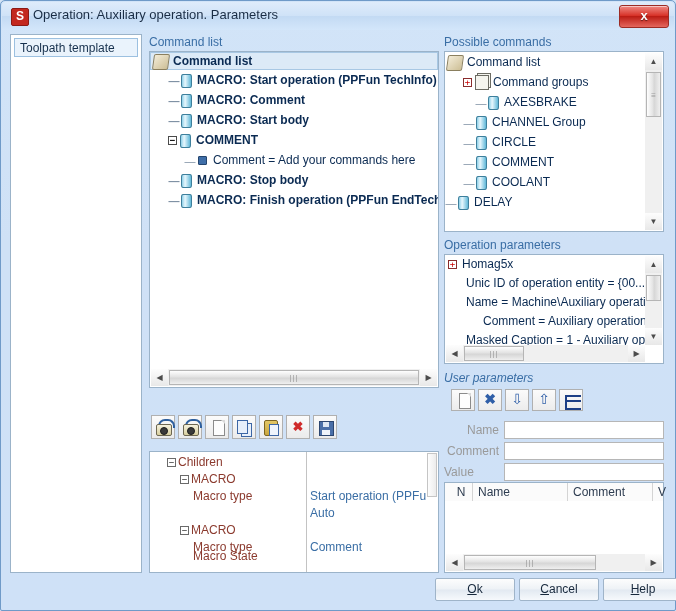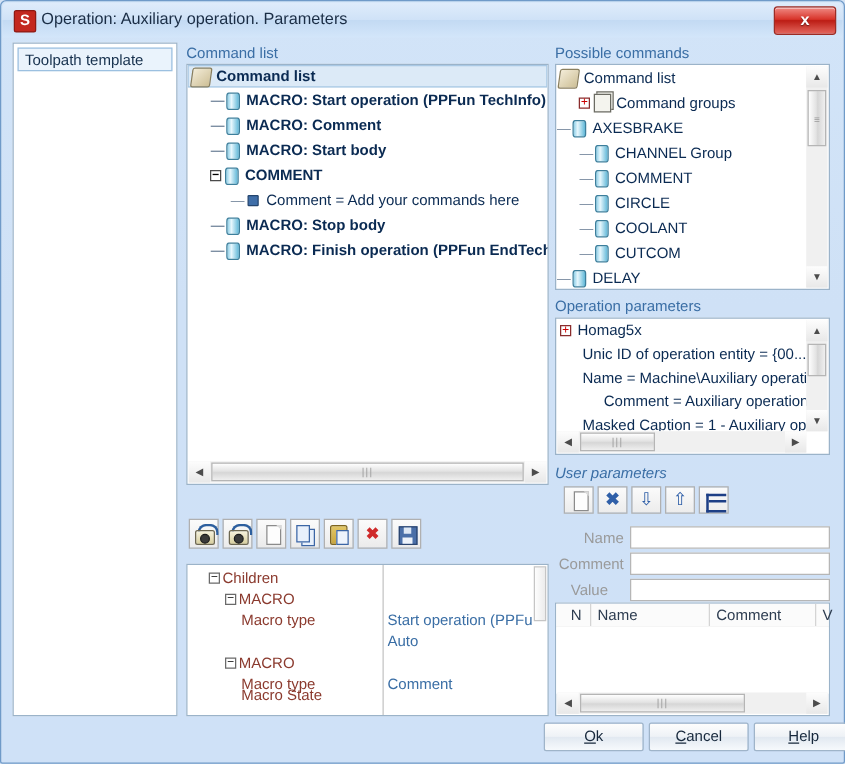--- a/index.html
+++ b/index.html
@@ -360,26 +360,25 @@
       </div>
     <div class="gsplit"></div>
     <div class="gthumb"></div>
   </div>
 
   <div class="grouplabel" id="lbl-possible">Possible commands</div>
   <div class="panel" id="poss">
     <div class="tree" id="poss-tree" style="right:18px;">
         <div class="trow" style="padding-left: 2px;"><span class="ico-scroll" style="background: linear-gradient(135deg, rgb(243, 236, 216), rgb(205, 191, 150)); border: 1px solid rgb(138, 127, 94); border-radius: 2px; transform: skewX(-8deg);"></span><span>Command list</span></div>
         <div class="trow" style="padding-left: 18px;"><span class="expander red">+</span><span class="ico-docs"></span><span>Command groups</span></div>
-        <div class="trow" style="padding-left: 0;"><span class="tbranch">—</span><span class="ico-tube"></span><span>AXESBRAKE</span></div>
+        <div class="trow" style="padding-left: 30px;"><span class="tbranch">—</span><span class="ico-tube"></span><span>AXESBRAKE</span></div>
         <div class="trow" style="padding-left: 18px;"><span class="tbranch">—</span><span class="ico-tube"></span><span>CHANNEL Group</span></div>
+        <div class="trow" style="padding-left: 18px;"><span class="tbranch">—</span><span class="ico-tube"></span><span>CIRCLE</span></div>
         <div class="trow" style="padding-left: 18px;"><span class="tbranch">—</span><span class="ico-tube"></span><span>COMMENT</span></div>
-        <div class="trow" style="padding-left: 18px;"><span class="tbranch">—</span><span class="ico-tube"></span><span>CIRCLE</span></div>
         <div class="trow" style="padding-left: 18px;"><span class="tbranch">—</span><span class="ico-tube"></span><span>COOLANT</span></div>
-        <div class="trow" style="padding-left: 18px;"><span class="tbranch">—</span><span class="ico-tube"></span><span>CUTCOM</span></div>
         <div class="trow" style="padding-left: 0;"><span class="tbranch">—</span><span class="ico-tube"></span><span>DELAY</span></div>
       </div>
     <div class="vscroll">
       <div class="arrow-u">▲</div>
       <div class="vthumb" style="top:19px;height:45px;line-height:45px;">≡</div>
       <div class="arrow-d">▼</div>
     </div>
   </div>
 
   <div class="grouplabel" id="lbl-opparams">Operation parameters</div>
@@ -424,21 +423,21 @@
 
   <div class="fldrow" style="left:443px;top:420px;width:220px;">
     <span class="fldlabel" style="left:0;width:55px;text-align:right;">Name</span>
     <input class="fldinput" style="left: 60px; width: 160px;" type="text" value="">
   </div>
   <div class="fldrow" style="left:443px;top:441px;width:220px;">
     <span class="fldlabel" style="left:0;width:55px;text-align:right;">Comment</span>
     <input class="fldinput" style="left: 60px; width: 160px;" type="text" value="">
   </div>
   <div class="fldrow" style="left:443px;top:462px;width:220px;">
-    <span class="fldlabel" style="left:0;width:55px;text-align:center;">Value</span>
+    <span class="fldlabel" style="left:0;width:55px;text-align:left;">Value</span>
     <input class="fldinput" style="left: 60px; width: 160px;" type="text" value="">
   </div>
 
   <div class="panel" id="up-table">
     <div class="thead" id="up-thead">
         <div class="th" style="left: 0px; width: 28px; text-align: center;">N</div>
         <div class="th" style="left: 28px; width: 95px;">Name</div>
         <div class="th" style="left: 123px; width: 85px;">Comment</div>
         <div class="th" style="left: 208px; width: 30px;">V</div>
       </div>

